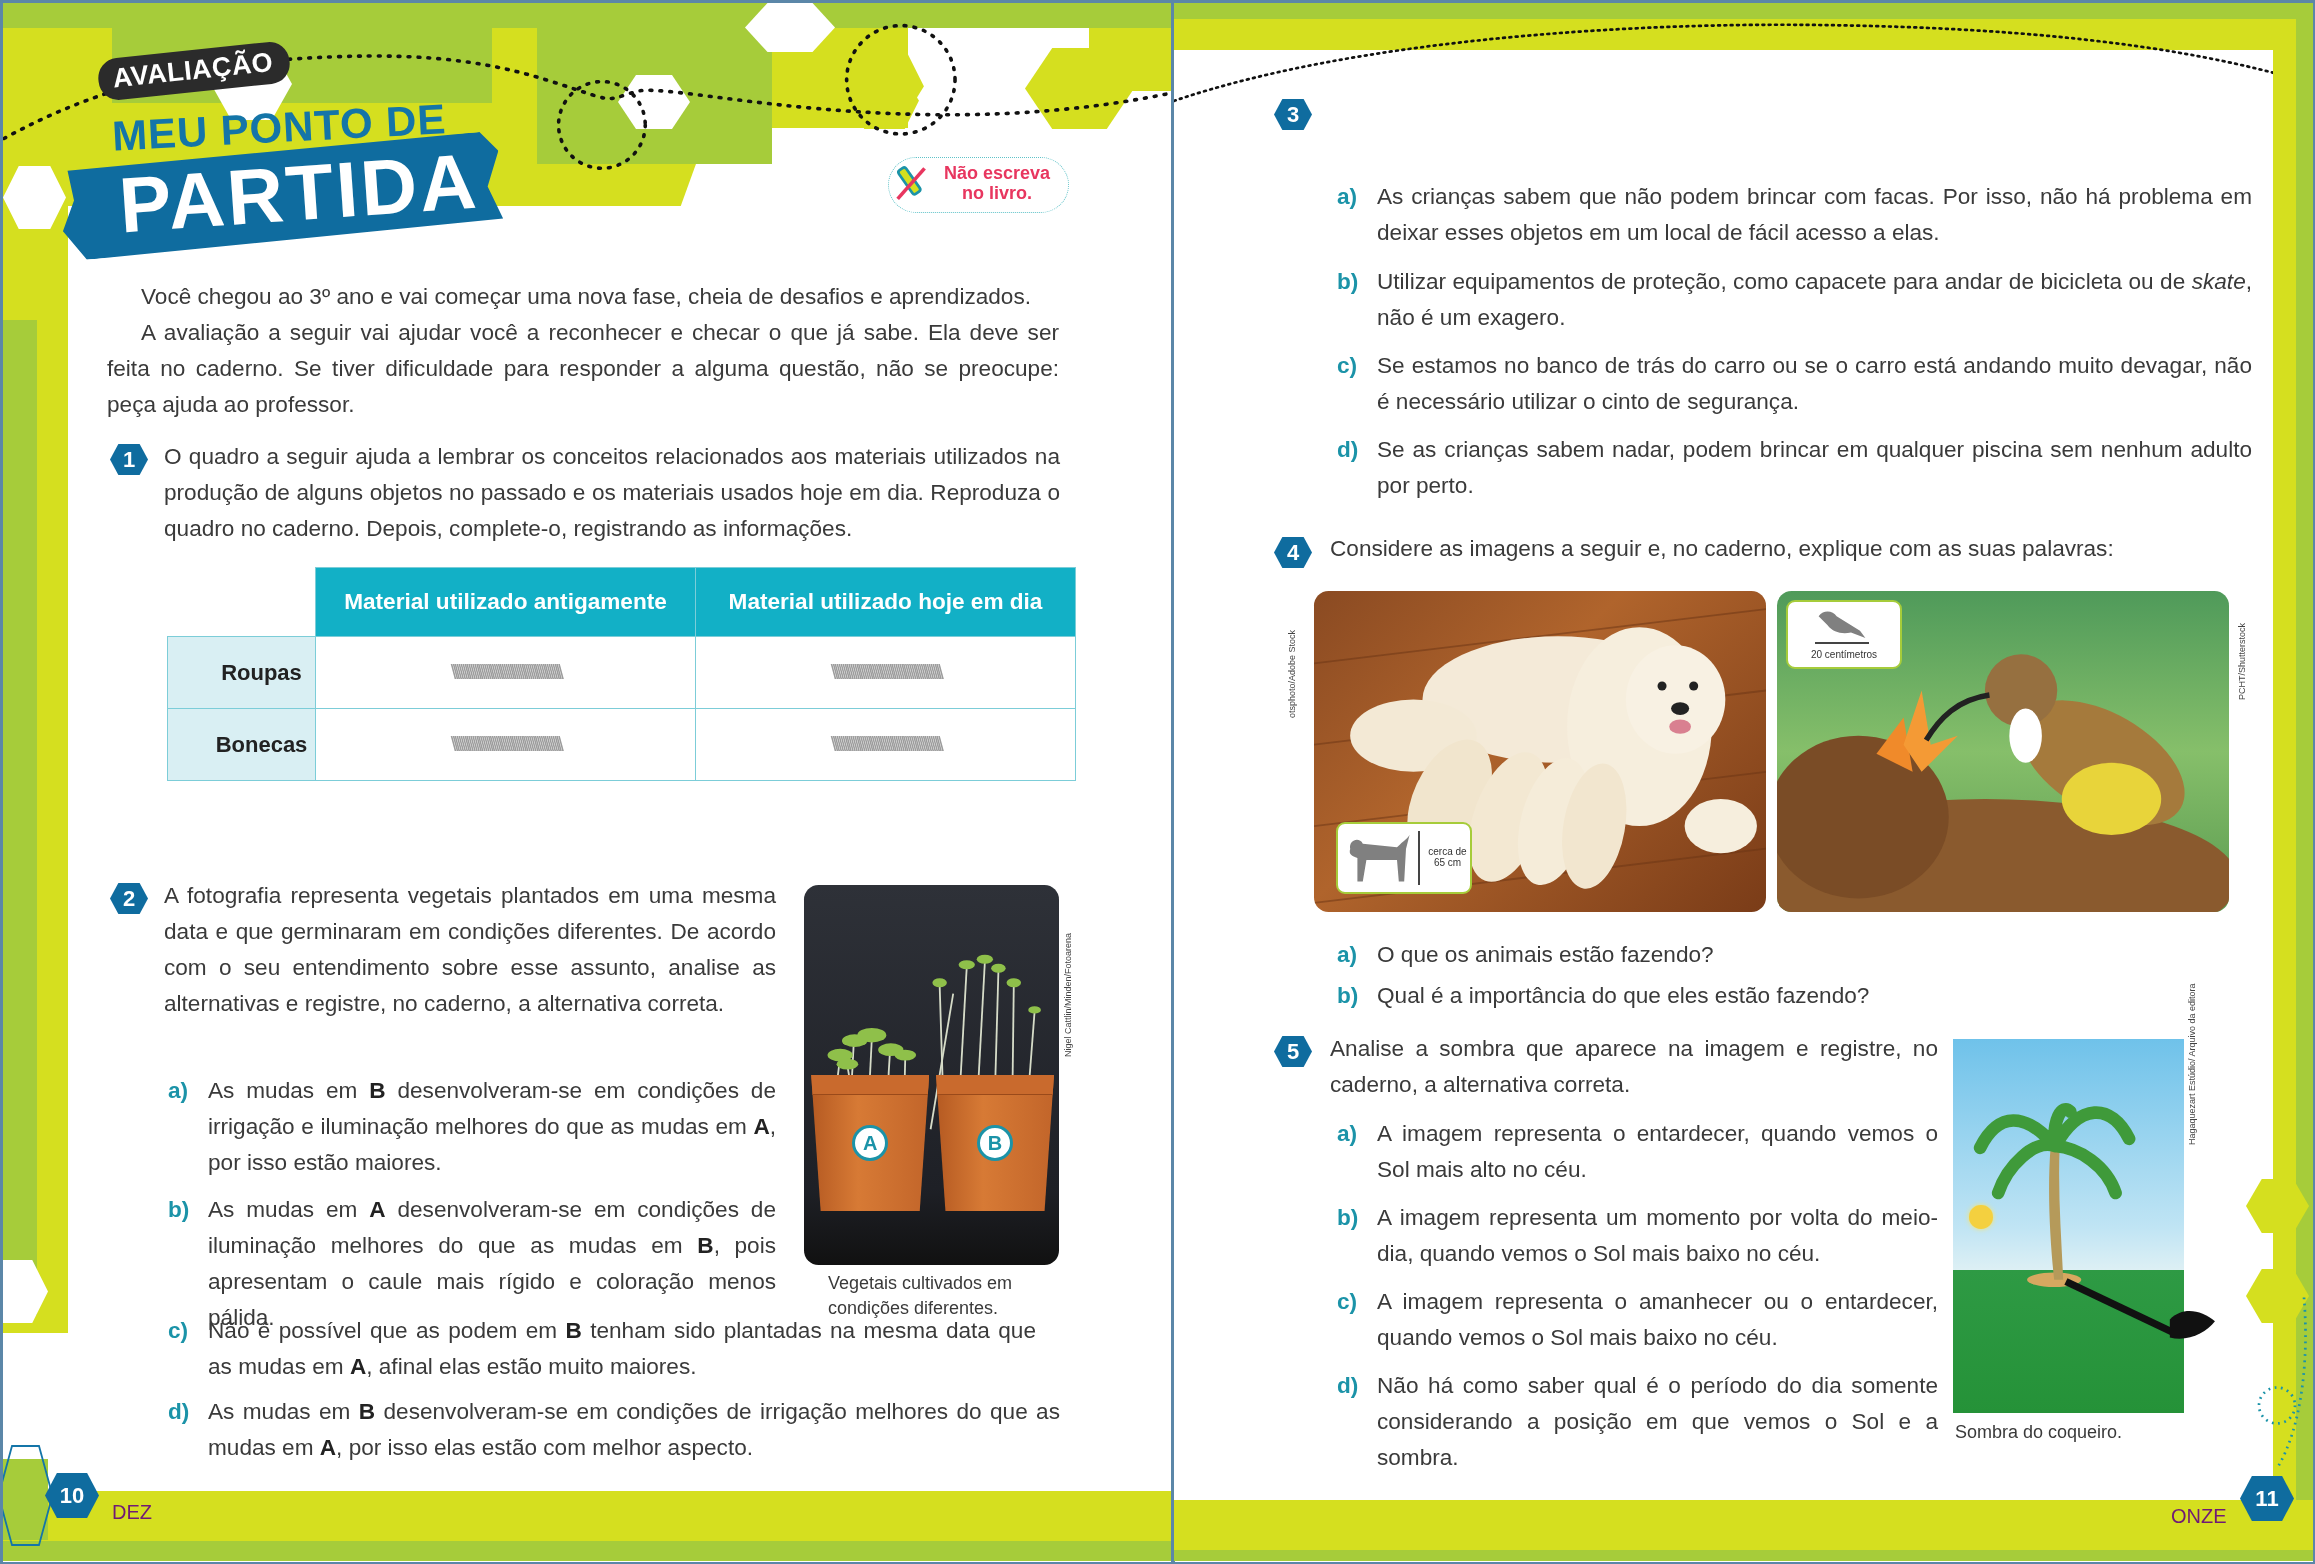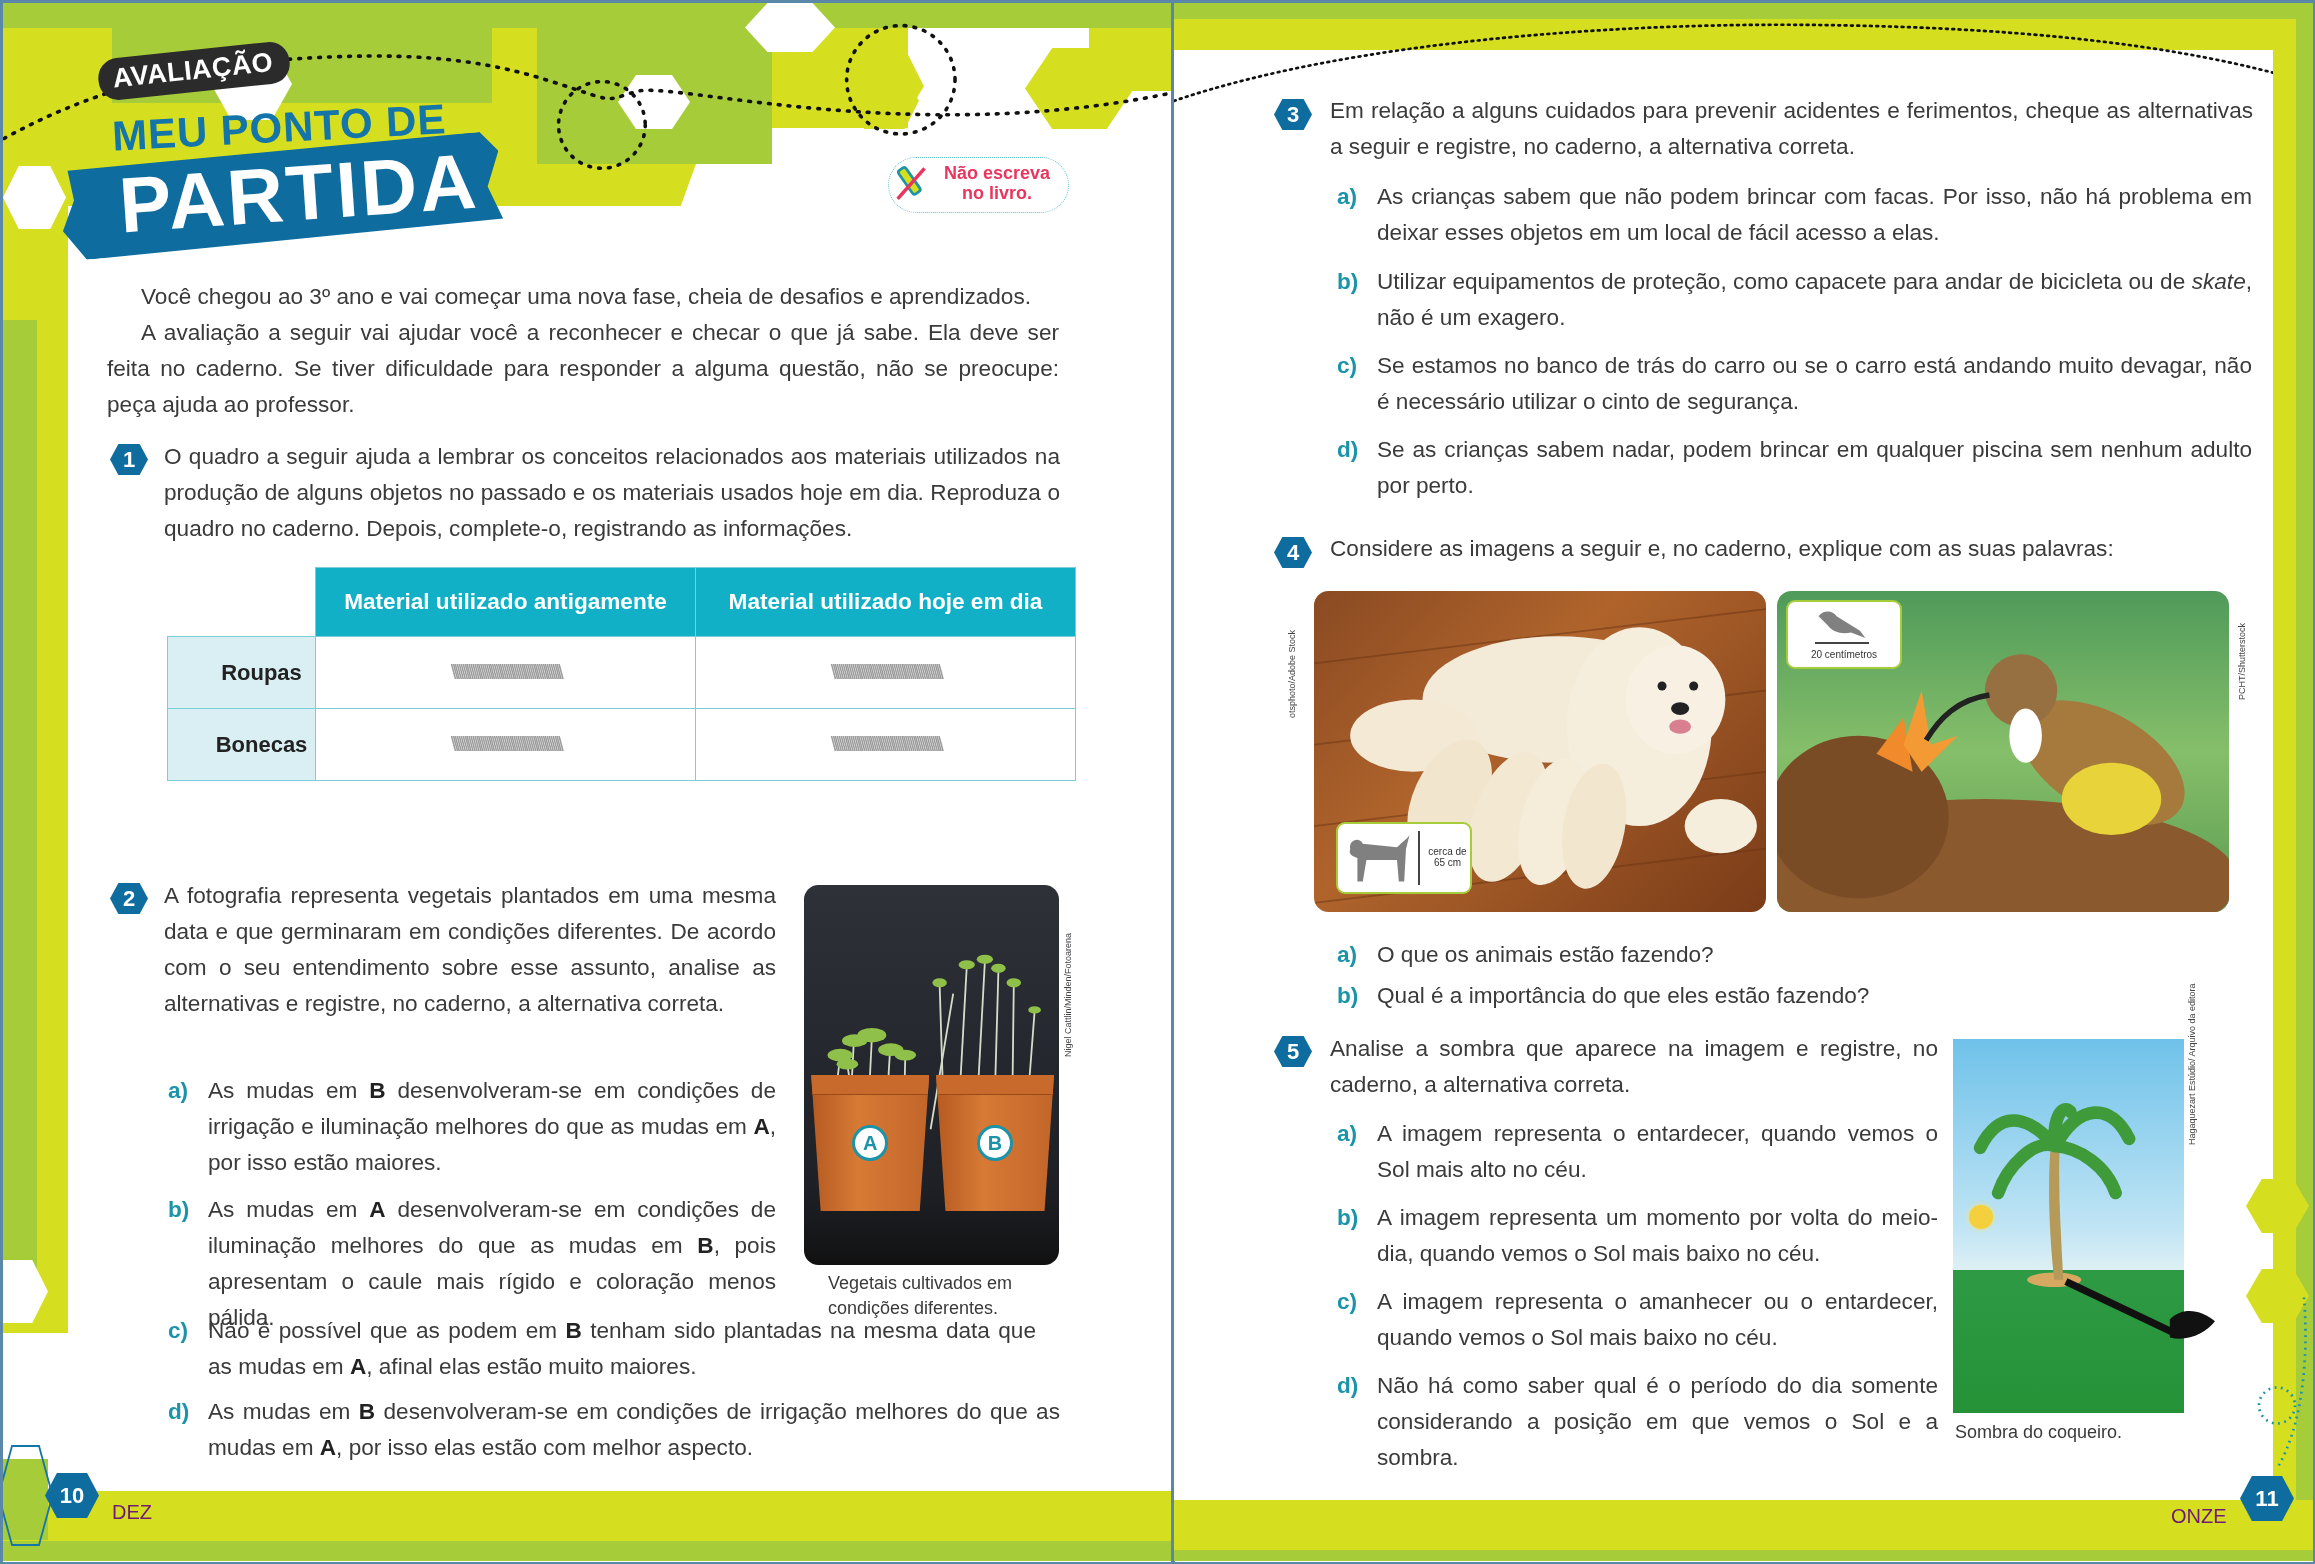--- a/index.html
+++ b/index.html
@@ -216,21 +216,20 @@
     <div class="deco lime" style="left:1099px;top:16.3px;width:42px;height:1484px;"></div>
     <div class="deco green" style="left:1122px;top:16.3px;width:19px;height:1484px;"></div>
     <div class="hex" style="left:1072px;top:1176px;width:63px;height:54px;background:#d5df1f;"></div>
     <div class="hex" style="left:1072px;top:1266px;width:63px;height:54px;background:#d5df1f;"></div>
     <svg class="deco" style="left:1076px;top:1294px;" width="63" height="172" viewBox="0 0 70 190">
       <circle cx="30" cy="120" r="20" fill="none" stroke="#1b93a8" stroke-width="3" stroke-dasharray="2 5"></circle>
       <path d="M60 0 C 65 60, 60 140, 30 190" fill="none" stroke="#1b93a8" stroke-width="3" stroke-dasharray="2 5"></path>
     </svg>
 
     <div class="qnum" style="left:100px;top:96px;">3</div>
-    <div class="q" style="left:156px;top:90px;width:923px;">Em relação a alguns cuidados para prevenir acidentes e ferimentos, cheque as alternativas a seguir e registre, no caderno, a alternativa correta.</div>
     <div class="opt" style="left:163px;top:176px;width:915px;">
       <span class="letter">a)</span><span>As crianças sabem que não podem brincar com facas. Por isso, não há problema em deixar esses objetos em um local de fácil acesso a elas.</span>
     </div>
     <div class="opt" style="left:163px;top:261px;width:915px;">
       <span class="letter">b)</span><span>Utilizar equipamentos de proteção, como capacete para andar de bicicleta ou de </span><i>skate</i><span>, não é um exagero.</span>
     </div>
     <div class="opt" style="left:163px;top:345px;width:915px;">
       <span class="letter">c)</span><span>Se estamos no banco de trás do carro ou se o carro está andando muito devagar, não é necessário utilizar o cinto de segurança.</span>
     </div>
     <div class="opt" style="left:163px;top:429px;width:915px;">

